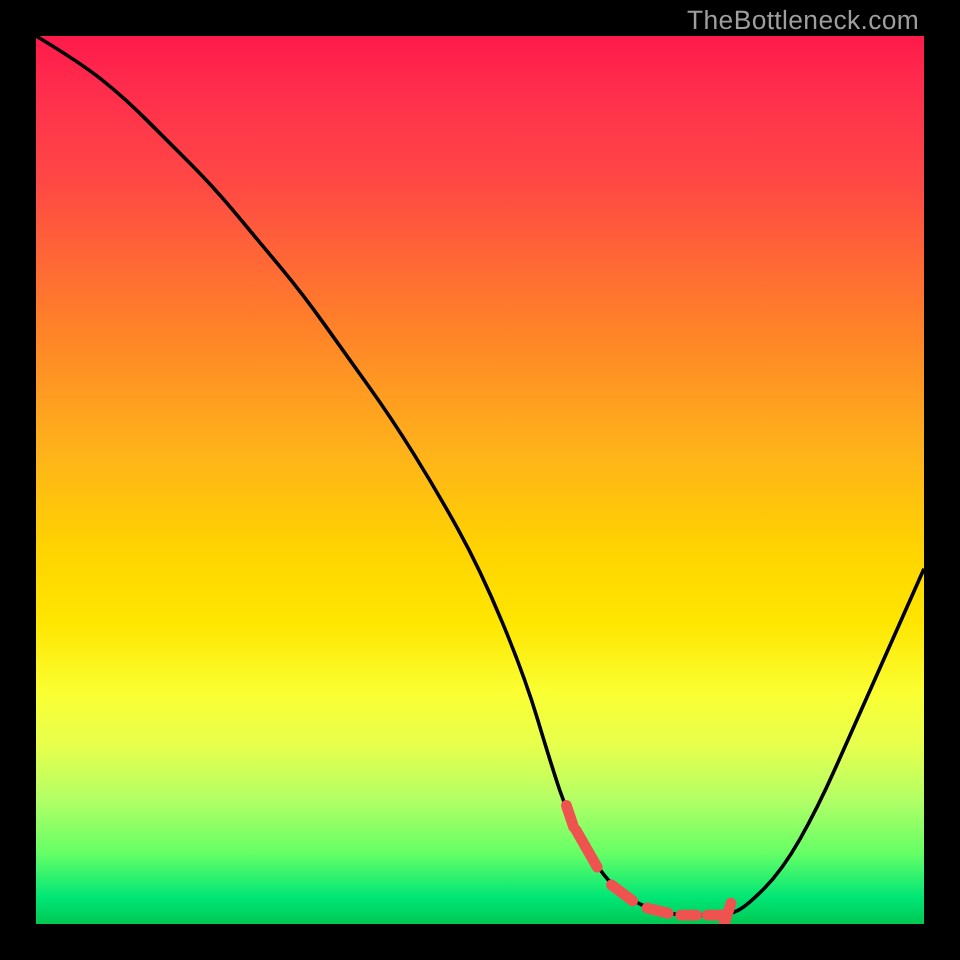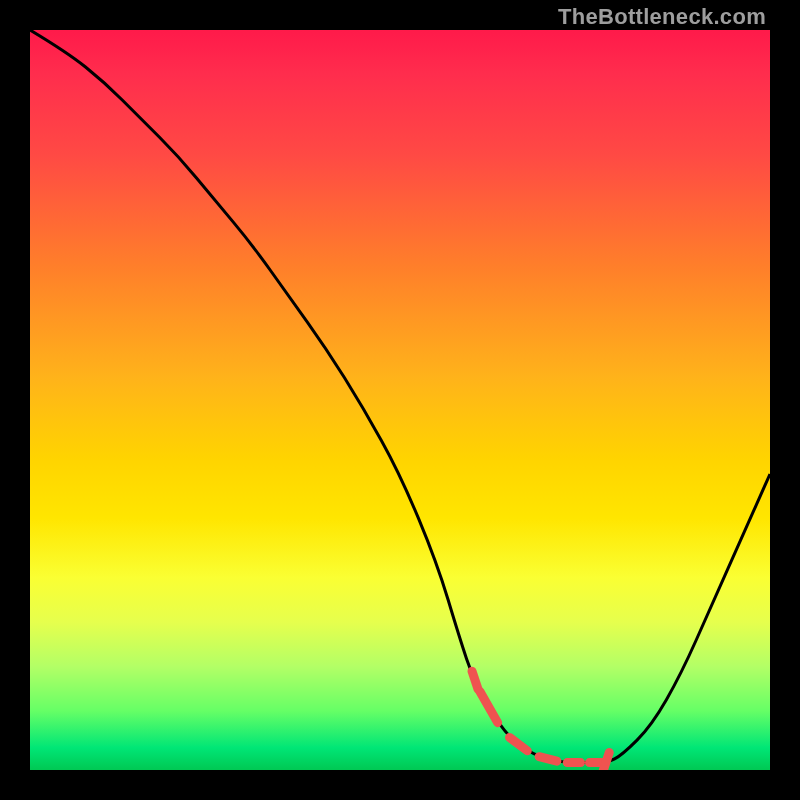--- a/index.html
+++ b/index.html
@@ -39,21 +39,21 @@
       #66ff66 92%,
       #00e676 97%,
       #00c853 100%);
   }
   .attribution {
     position: absolute;
     top: 4px;
     right: 34px;
     color: #9e9e9e;
     font-size: 22px;
-    font-weight: 700;
+    font-weight: 400;
     letter-spacing: 0.3px;
   }
   svg.overlay {
     position: absolute;
     top: 0;
     left: 0;
   }
   .curve {
     fill: none;
     stroke: #000;

